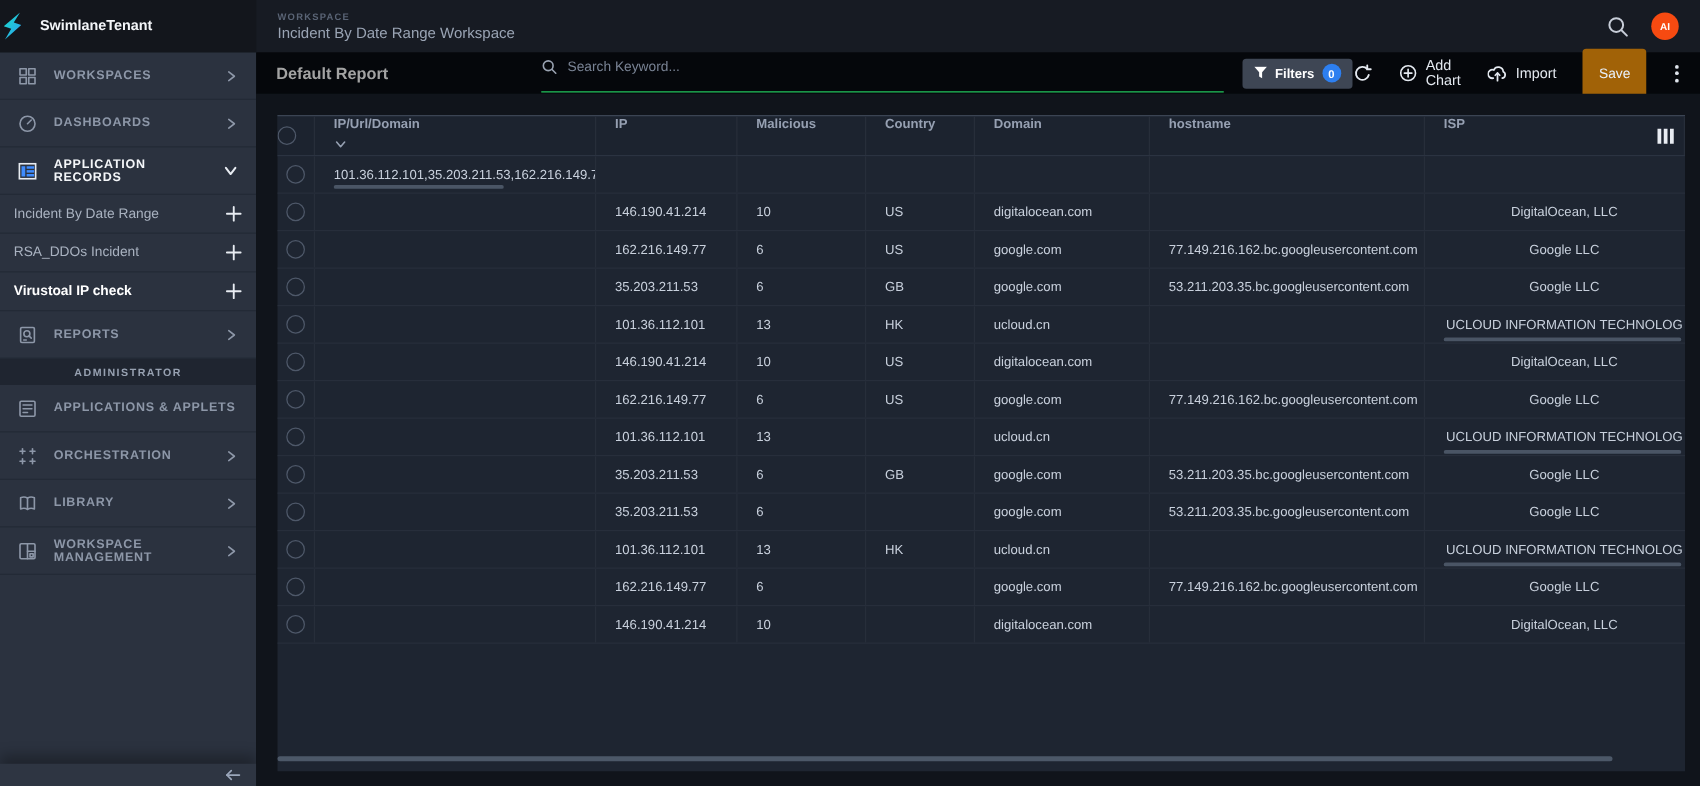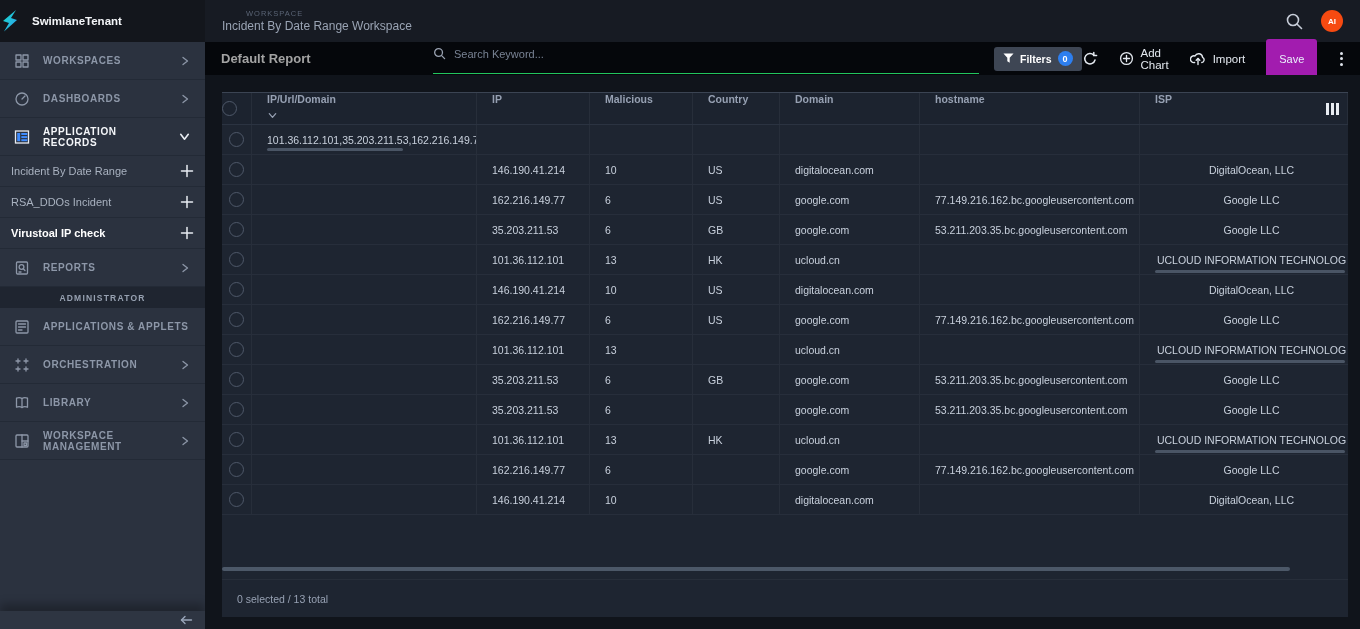--- a/index.html
+++ b/index.html
@@ -25,41 +25,41 @@
   .collapse-bar { height:18px; flex:none; background:#2e3542; display:flex; align-items:center; justify-content:flex-end;
                   padding-right:12px; box-shadow:0 -7px 10px rgba(0,0,0,.28); }
 
   svg.ic { flex:none; }
   .stroke-ic { stroke:#8d97a8; fill:none; stroke-width:1.3; stroke-linecap:round; stroke-linejoin:round; }
   .stroke-w  { stroke:#e8ecf2; fill:none; stroke-width:1.5; stroke-linecap:round; stroke-linejoin:round; }
 
   
   .main { flex:1; display:flex; flex-direction:column; min-width:0; }
   .main-header { height:42px; flex:none; background:#171b23; display:flex; align-items:center; padding:0 17px; }
-  .eyebrow { color:#5a6475; font-size:7.5px; font-weight:normal; letter-spacing:1px;margin-left:24px; }
+  .eyebrow { color:#5a6475; font-size:7.5px; font-weight:bold; letter-spacing:1px; }
   .ws-title { color:#9aa4b4; font-size:12px; margin-top:1px; }
   .header-right { margin-left:auto; display:flex; align-items:center; gap:17px; }
   .avatar { width:22px; height:22px; border-radius:50%; background:#f64a11; color:#fff; font-size:8px; font-weight:bold;
             display:flex; align-items:center; justify-content:center; cursor:pointer; }
 
   .toolbar { height:33px; flex:none; background:#05070b; display:flex; align-items:center; padding:0 16px; }
   .report-title { color:#a3a3a3; font-size:13px; font-weight:bold; width:212px; flex:none; }
   .search-box { width:546px; flex:none; display:flex; align-items:center; gap:8px;
                 border-bottom:1px solid #22c55e; padding-bottom:13px; margin-top:4px; }
   .search-box input { background:transparent; border:none; outline:none; color:#c9d1dd; font-size:11px; width:100%;
                       font-family:"Liberation Sans","DejaVu Sans",sans-serif; }
   .search-box input::placeholder { color:#798394; }
   .filters-btn { margin-left:15px; height:24px; background:#3e4654; border:none; border-radius:3px; padding:0 9px;
                  display:flex; align-items:center; gap:6px; cursor:pointer; }
   .filters-btn .lbl { color:#fff; font-size:10.5px; font-weight:bold; }
   .badge { width:15px; height:15px; border-radius:50%; background:#2d7ff0; color:#fff; font-size:9px; font-weight:bold;
            display:flex; align-items:center; justify-content:center; }
   .right-actions { margin-left:auto; display:flex; align-items:center; gap:21px; }
   .action { display:flex; align-items:center; gap:7px; color:#e3e8ef; font-size:11.5px; cursor:pointer; }
-  .save-btn { background:#a21caf; color:#e9f1fb; border:none; border-radius:3px; font-size:11px; padding:14px 13px;
+  .save-btn { background:#a16207; color:#e9f1fb; border:none; border-radius:3px; font-size:11px; padding:14px 13px;
               cursor:pointer; font-family:inherit; }
   .kebab { display:flex; flex-direction:column; gap:2.5px; cursor:pointer; padding:2px; }
   .kebab i { width:3px; height:3px; border-radius:50%; background:#dfe4ec; }
 
   
   .content { flex:1; background:#10141b; padding:17px 12px 12px 17px; min-height:0; }
   .card { width:1126px; height:525px; background:#1e2531; display:flex; flex-direction:column; }
   .thead, .trow { display:grid; grid-template-columns:30px 225px 113px 103px 87px 140px 220px minmax(0,1fr); align-items:stretch; }
   .thead { height:33px; flex:none; background:#1c232f; border-top:1px solid #3b4453; border-bottom:1px solid #2b3341; position:relative; }
   .th { display:flex; align-items:flex-start; padding-left:15px; color:#96a0b2; font-size:10.5px; font-weight:bold;
@@ -568,20 +568,17 @@
     </div>
   </div>
           </div>
 
         <div class="tspacer"></div>
 
         <div class="hscroll">
           <div class="thumb"></div>
         </div>
 
-        <div class="tfooter">
-          <span>0 selected / 13 total</span>
-        </div>
 
       </div>
     </div>
   </div>
 </div>
 
 </body></html>

